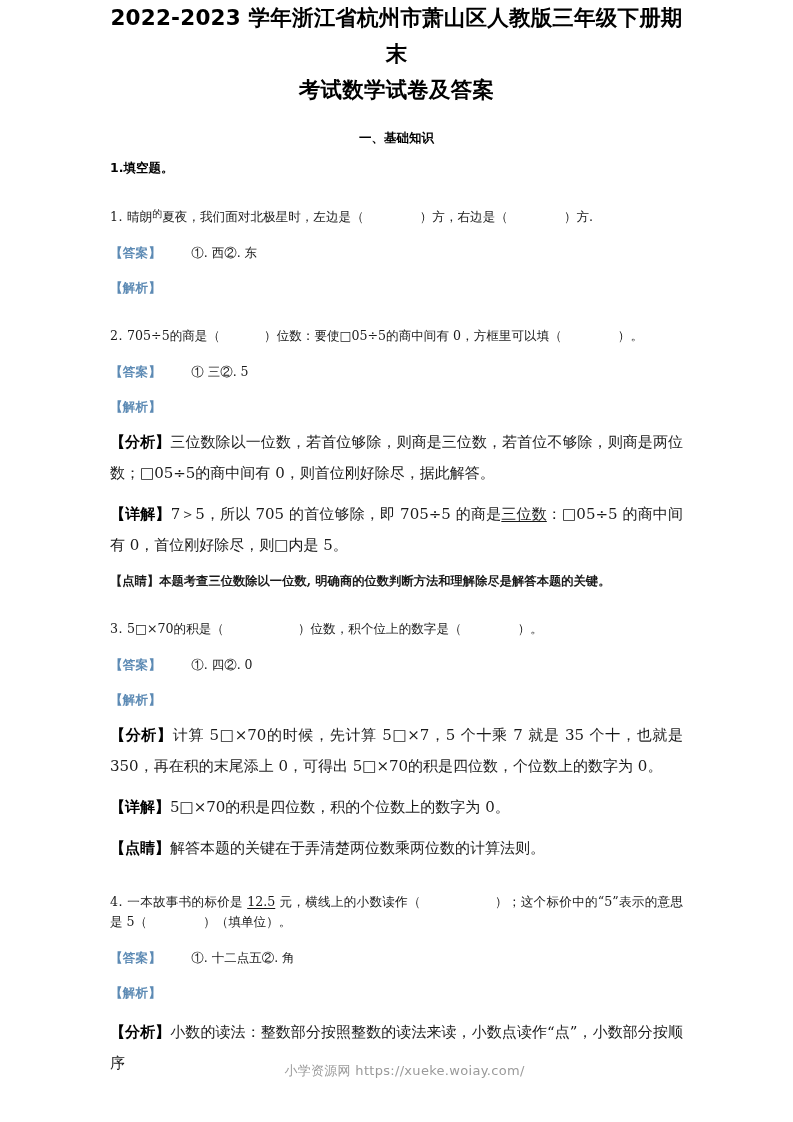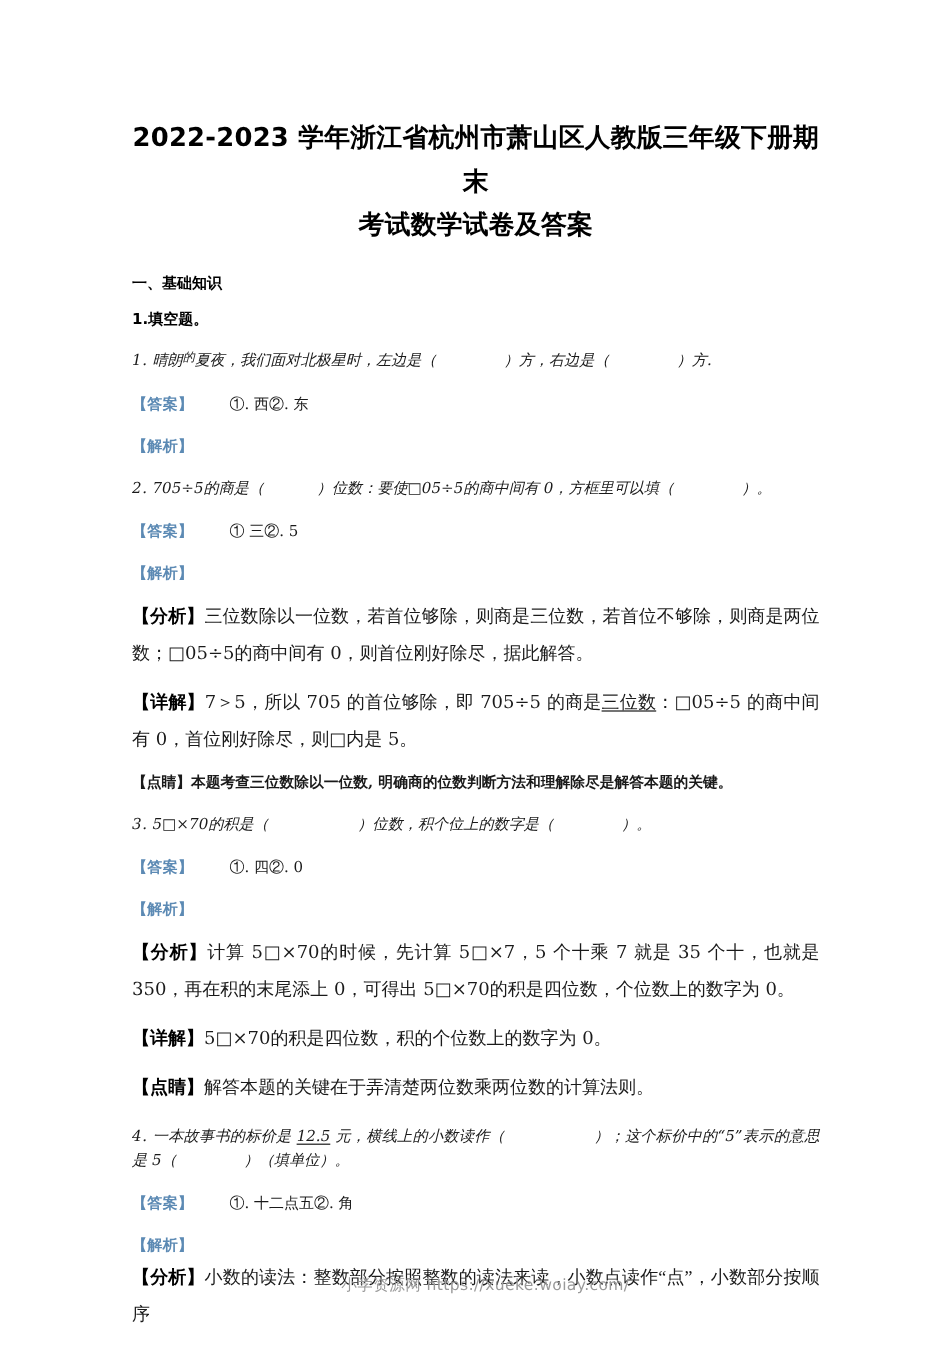--- a/index.html
+++ b/index.html
@@ -18,73 +18,72 @@
   .page {
     position: relative;
     width: 793px;
     height: 1122px;
     box-sizing: border-box;
     padding: 0 110px;
   }
   
   .doc-title {
     margin: 0;
-    padding-top: 98px;
     font-family: "DejaVu Sans", "Liberation Sans", sans-serif;
     font-weight: bold;
     font-size: 21.5px;
     line-height: 36px;
     text-align: center;
     letter-spacing: 0.2px;
     color: #000;
   }
   .doc-title .ln2 { display: block; }
 
   
   .sec-heading {
     font-family: "DejaVu Sans", "Liberation Sans", sans-serif;
     font-weight: bold;
     font-size: 12.5px;
     line-height: 17px;
     margin-top: 21px;
     color: #000;
+    text-align: center;
   }
   .sub-heading {
     font-family: "DejaVu Sans", "Liberation Sans", sans-serif;
     font-weight: bold;
     font-size: 12.5px;
     line-height: 17px;
     margin-top: 13px;
     color: #000;
   }
 
   
   .q-line {
     font-size: 12.6px;
     line-height: 20px;
-    margin-top: 15px;
+    margin-top: 28px;
     text-align: justify;
     text-justify: inter-ideograph;
     color: #1a1a1a;
-    font-style: italic;
   }
   .q-line .qnum { letter-spacing: 0.5px; }
   .q-line .blank { display: inline-block; width: 56px; }
   .q-line .blank-wide { display: inline-block; width: 74px; }
   .q-line .blank-sm { display: inline-block; width: 44px; }
 
   .para {
     font-size: 15px;
     line-height: 31px;
     margin-top: 10px;
     text-align: justify;
     text-justify: inter-ideograph;
     color: #1a1a1a;
   }
-  .para.tight { margin-top: 2px; font-family: Liberation Serif, serif; }
+  .para.tight { margin-top: 14px; }
   .para.bold-all { font-weight: bold; font-size: 12.3px; line-height: 20px; }
 
   
   .ans-row {
     font-size: 12.5px;
     line-height: 20px;
     margin-top: 16px;
     color: #1a1a1a;
   }
   .tag-blue {

